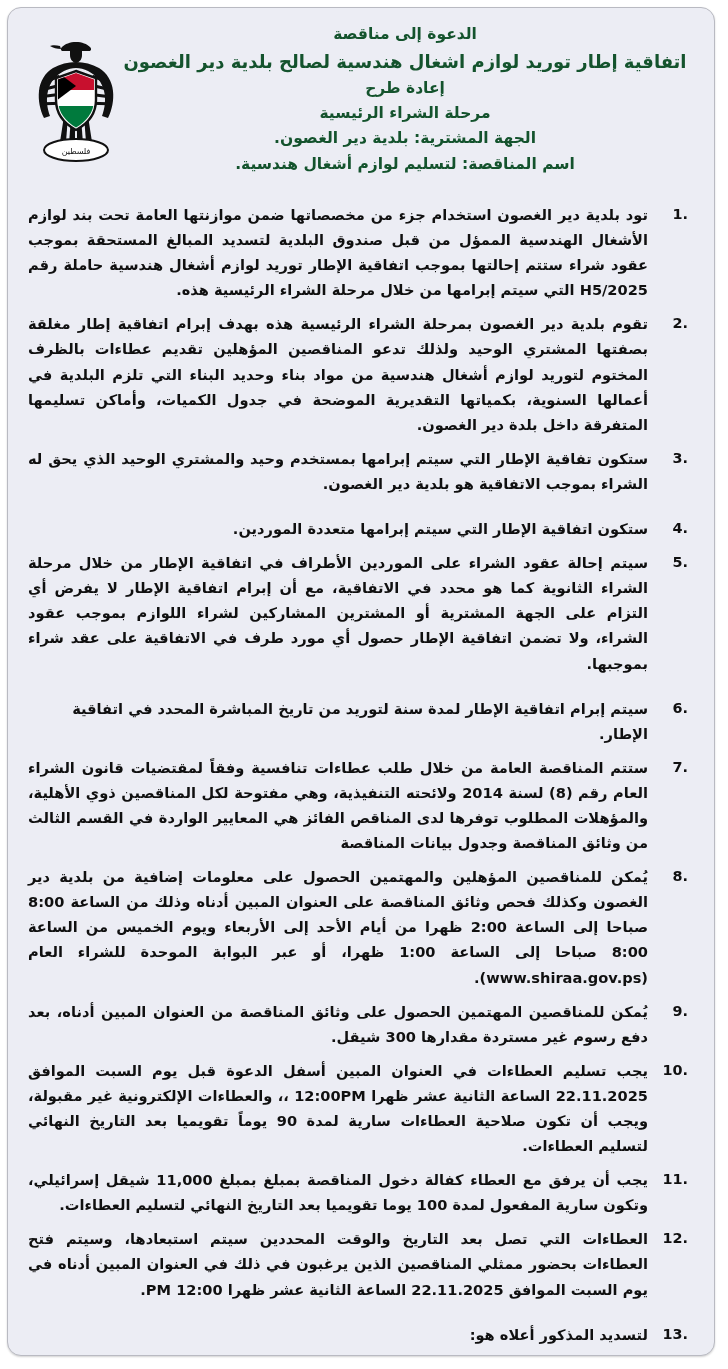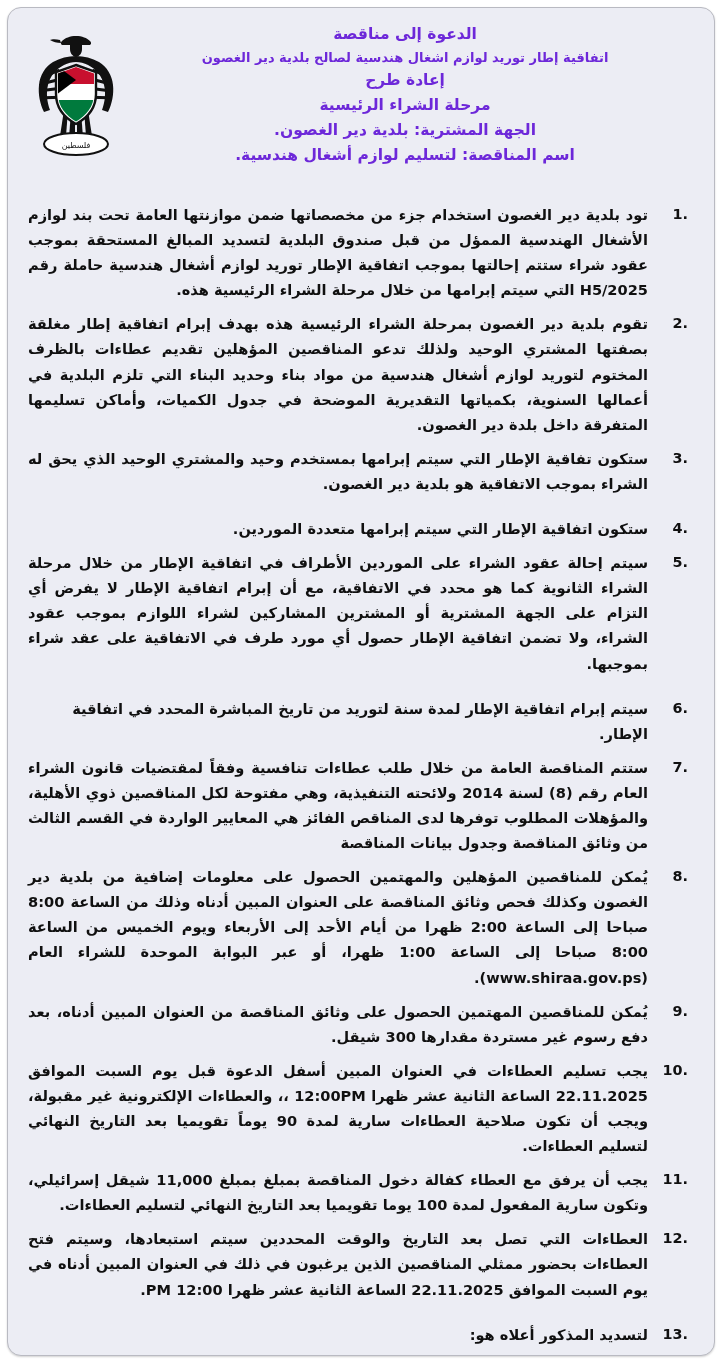--- a/index.html
+++ b/index.html
@@ -33,39 +33,39 @@
   .header {
     position: relative;
     padding: 14px 18px 6px 18px;
     min-height: 192px;
     box-sizing: border-box;
   }
   .header-titles {
     text-align: center;
     padding-right: 8px;
     padding-left: 96px;
-    color: #6d28d9;
+    color: #14532d;
     font-weight: bold;
     font-size: 15.5px;
     line-height: 1.62;
     letter-spacing: 0;
   }
   .header-titles .tline {
     display: block;
     white-space: nowrap;
   }
   .header-titles .tline.wide {
-    font-size: 13px;
+    font-size: 18px;
     text-align: center;
   }
 
   
   .emblem-wrap {
     position: absolute;
-    top: 24px;
+    top: 30px;
     left: 22px;
     width: 92px;
     height: 132px;
   }
   .emblem-wrap svg { display: block; width: 100%; height: 100%; }
 
   
   .content {
     padding: 2px 22px 0 20px;
   }

